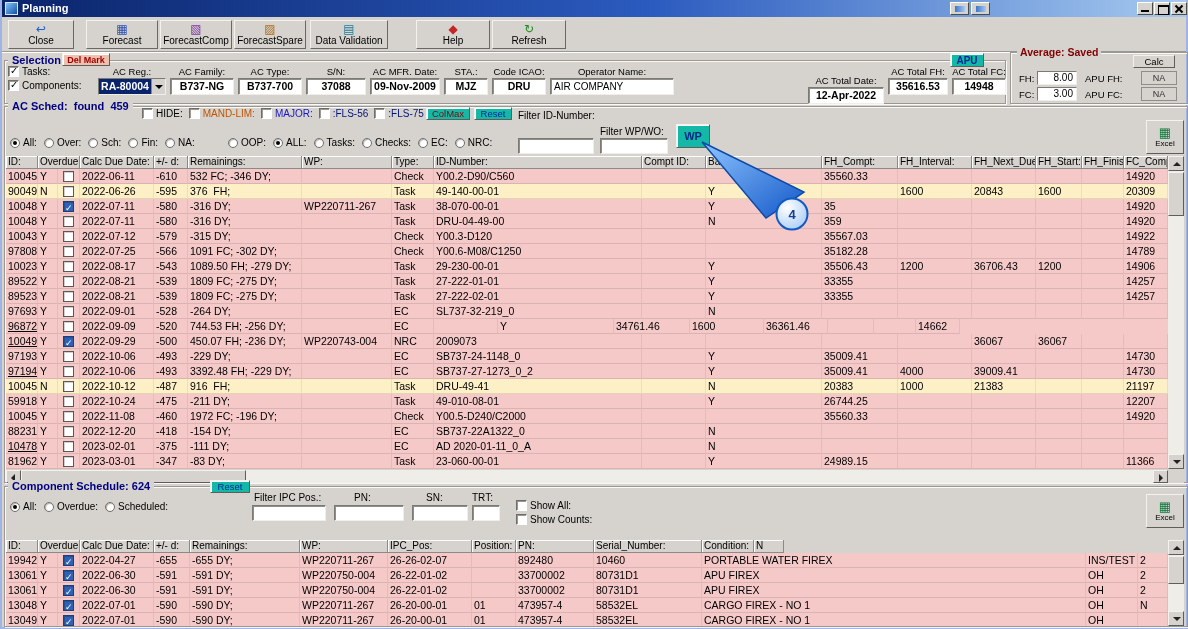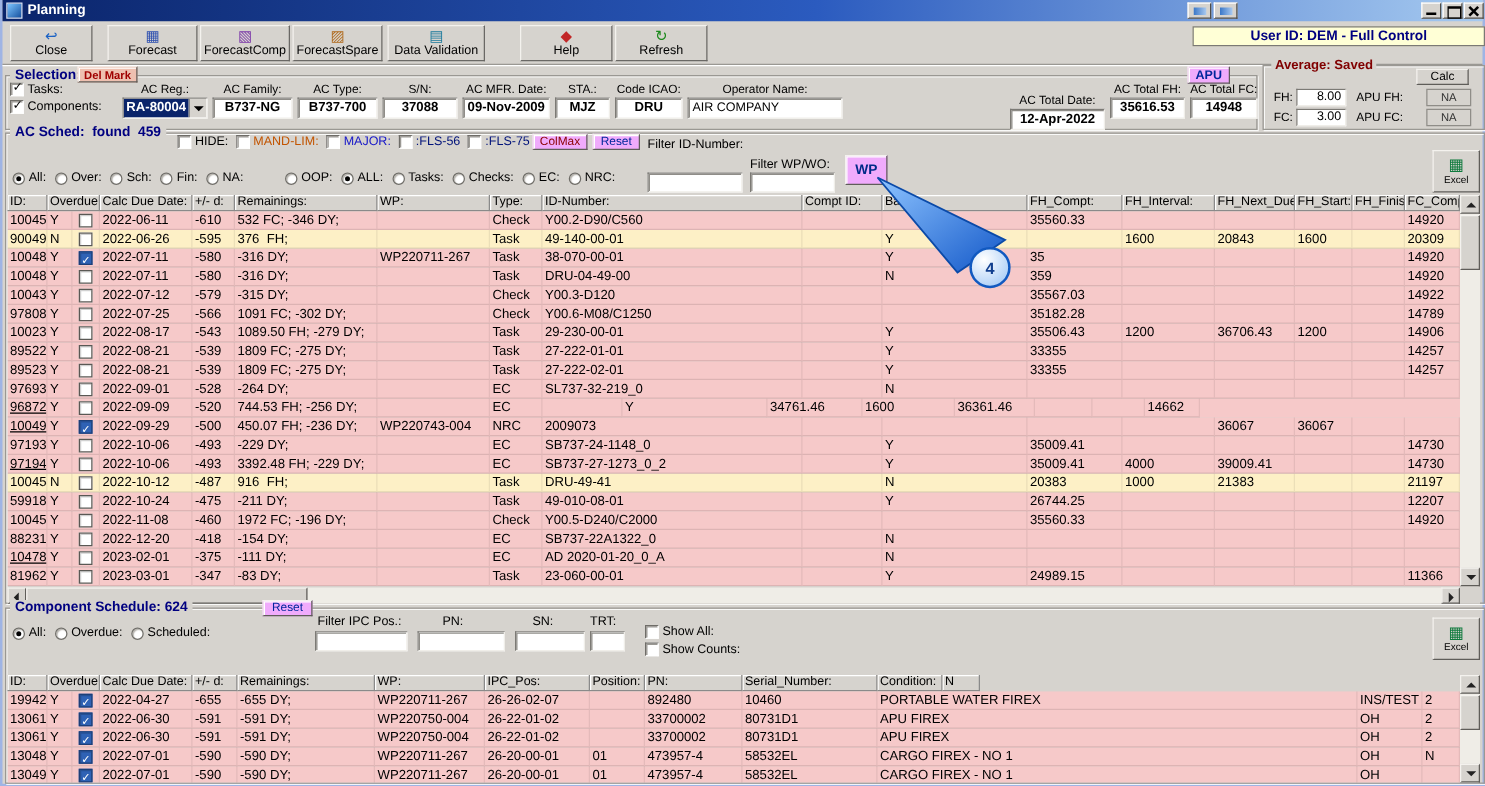--- a/index.html
+++ b/index.html
@@ -41,21 +41,21 @@
 #selGroup {left:2px;top:60px;width:1002px;height:44px;}
 #avgGroup {left:1008px;top:52px;width:178px;height:52px;}
 #schedGroup {left:2px;top:106px;width:1184px;height:377px;}
 #compGroup {left:2px;top:486px;width:1184px;height:141px;}
 #selLegend {left:6px;top:54px;}
 #schedLegend {left:6px;top:100px;}
 #compLegend {left:6px;top:480px;}
 #avgTitle {position:absolute;left:6px;top:-7px;background:#d6d3ce;padding:0 3px;color:#800000;font-weight:bold;font-size:10.5px;white-space:pre;}
 
 
-.btn3d {position:absolute;background:#f0abfc;border:1px solid;border-color:#f4f2ee #5f5d59 #5f5d59 #f4f2ee;box-shadow:inset 1px 1px 0 #fff;display:flex;align-items:center;justify-content:center;font-size:9.5px;z-index:6;white-space:pre;}
+.btn3d {position:absolute;background:#14b8a6;border:1px solid;border-color:#f4f2ee #5f5d59 #5f5d59 #f4f2ee;box-shadow:inset 1px 1px 0 #fff;display:flex;align-items:center;justify-content:center;font-size:9.5px;z-index:6;white-space:pre;}
 #delMark {left:60px;top:53px;width:48px;height:13px;background:#eec0b0;color:#a00000;font-weight:bold;font-size:9px;}
 #colmaxBtn {left:424px;top:107px;width:44px;height:13px;color:#8b0000;}
 #schedResetBtn {left:472px;top:107px;width:38px;height:13px;color:#00279c;}
 #compResetBtn {left:208px;top:480px;width:40px;height:13px;color:#00279c;}
 #apuBtn {left:948px;top:53px;width:34px;height:14px;font-weight:bold;color:#00279c;font-size:10px;}
 #calcBtn {position:absolute;left:122px;top:2px;width:42px;height:13px;background:#d6d3ce;border:1px solid;border-color:#f4f2ee #5f5d59 #5f5d59 #f4f2ee;display:flex;align-items:center;justify-content:center;font-size:9.5px;}
 #wpBtn {left:674px;top:124px;width:34px;height:24px;font-weight:bold;color:#002a88;font-size:11px;}
 
 
 .ck {display:inline-flex;align-items:center;gap:3px;font-size:10px;}
@@ -189,21 +189,20 @@
     <span class="tlabel">Data Validation</span>
   </div>
   <div class="tbtn" id="tbb5">
     <span class="ticon">◆</span>
     <span class="tlabel">Help</span>
   </div>
   <div class="tbtn" id="tbb6">
     <span class="ticon">↻</span>
     <span class="tlabel">Refresh</span>
   </div>
-  <div id="userBadge">User ID: DEM - Full Control</div>
   <div id="toolbarSep"></div>
 
   <div class="group" id="selGroup"></div>
   <div class="legend" id="selLegend">Selection:</div>
   <div class="btn3d" id="delMark">Del Mark</div>
   <div id="selChecks">
       <label class="ck">
         <span class="cbox on"></span>
         <span class="cklab">Tasks:</span>
       </label>
@@ -725,21 +724,21 @@
       </div>
       <div class="tr rowp">
         <div class="td und" style="width: 32px;">104787</div>
         <div class="td" style="width: 20px;">Y</div>
         <div class="td tdc" style="width: 22px;"><span class="tcb"></span></div>
         <div class="td" style="width: 74px;">2023-02-01</div>
         <div class="td" style="width: 34px;">-375</div>
         <div class="td" style="width: 114px;">-111 DY;</div>
         <div class="td" style="width: 90px;"></div>
         <div class="td" style="width: 42px;">EC</div>
-        <div class="td" style="width: 208px;">AD 2020-01-20_0_A</div>
+        <div class="td" style="width: 208px;">AD 2020-01-11_0_A</div>
         <div class="td" style="width: 64px;"></div>
         <div class="td" style="width: 116px;">N</div>
         <div class="td" style="width: 76px;"></div>
         <div class="td" style="width: 74px;"></div>
         <div class="td" style="width: 64px;"></div>
         <div class="td" style="width: 46px;"></div>
         <div class="td" style="width: 42px;"></div>
         <div class="td" style="width: 44px;"></div>
       </div>
       <div class="tr rowp">

